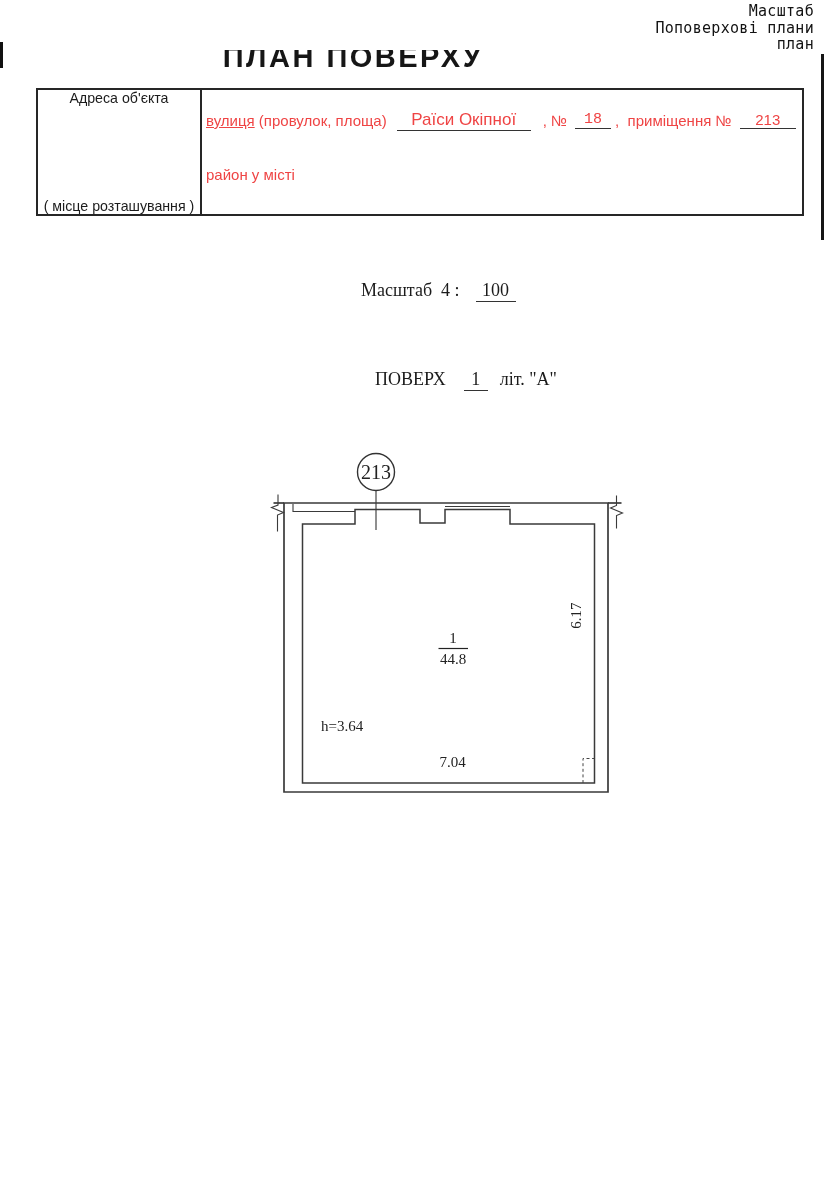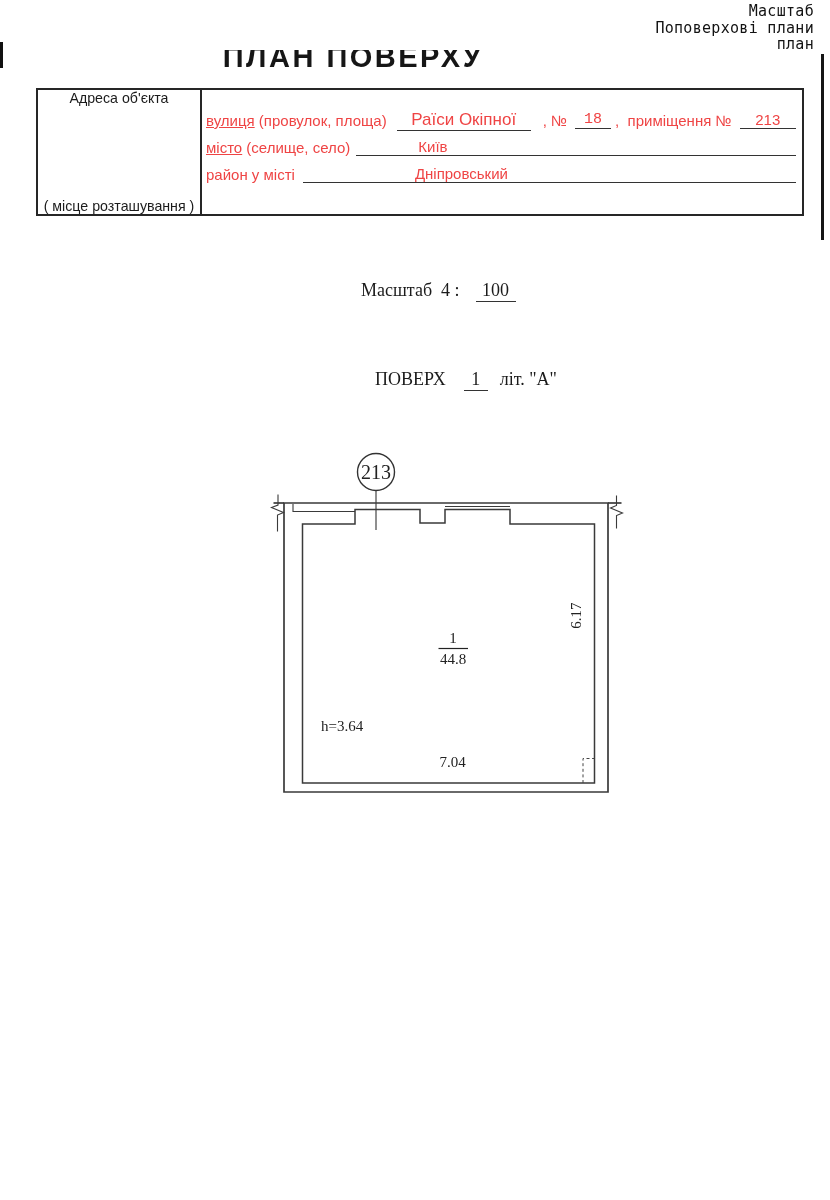--- a/index.html
+++ b/index.html
@@ -95,28 +95,23 @@
 
   <div class="addr-row row1">
     <span><span class="lbl-u">вулиця</span><span class="pre"> (провулок, площа)</span></span>
     <span class="seg serif-val" style="width:134px; margin-left:10px;">Раїси Окіпної</span>
     <span class="pre" style="margin-left:12px;">, №</span>
     <span class="seg" style="width:36px; margin-left:8px;font-family:Liberation Mono, monospace;">18</span>
     <span class="pre" style="margin-left:4px;">,  приміщення №</span>
     <span class="seg grow" style="margin-left:8px;">213</span>
   </div>
 
-  <div class="addr-row row2">
-    <span><span class="lbl-u">місто</span><span class="pre"> (селище, село)</span></span>
-    <span class="seg grow" style="text-align:left; padding-left:62px; margin-left:6px;">Київ</span>
-  </div>
 
   <div class="addr-row row3">
     <span>район у місті</span>
-    <span class="seg grow" style="text-align:left; padding-left:112px; margin-left:8px;">Дніпровський</span>
   </div>
 
 </div>
 
 <div class="scale-line">
   <span>Масштаб  4 :</span><span class="scale-val">100</span>
 </div>
 
 <div class="floor-line">
   <span>ПОВЕРХ</span><span class="floor-num">1</span><span class="floor-suffix">літ. "А"</span>

